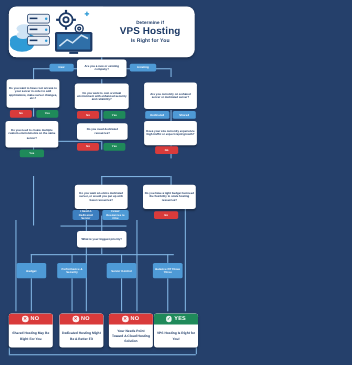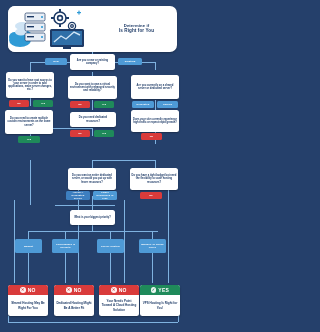--- a/index.html
+++ b/index.html
@@ -135,20 +135,21 @@
       <g>
         <rect x="42" y="23" width="34" height="18" rx="1.5" fill="#1d3a66"></rect>
         <rect x="44" y="25" width="30" height="14" fill="#2f6fa8"></rect>
         <polyline points="46,36 53,30 58,33 66,26 72,29" fill="none" stroke="#cfe4f5" stroke-width="1.4"></polyline>
         <rect x="55" y="41" width="8" height="2" fill="#1d3a66"></rect>
       </g>
     </svg>
 
     <div class="title-wrap">
       <div class="t-sm">Determine if</div>
+      <div class="t-lg">VPS Hosting</div>
       <div class="t-md">Is Right for You</div>
     </div>
   </div>
 
   <div>
     <div class="line vline" style="left:92px;top:52px;height:6px;"></div>
     <div class="line hline" style="left:30px;top:62px;width:125px;"></div>
     <div class="line vline" style="left:30px;top:62px;height:10px;"></div>
     <div class="line vline" style="left:155px;top:62px;height:8px;"></div>
     <div class="line vline" style="left:92px;top:72px;height:6px;"></div>

